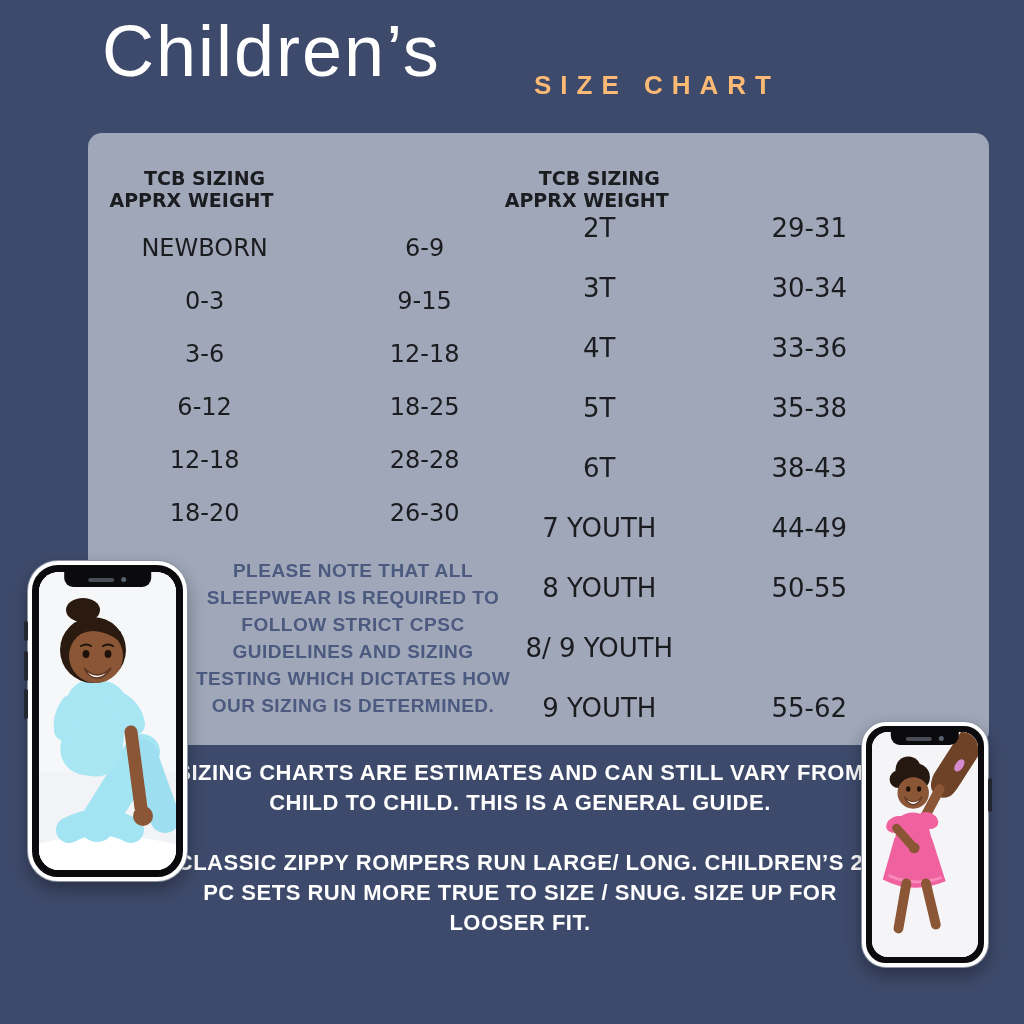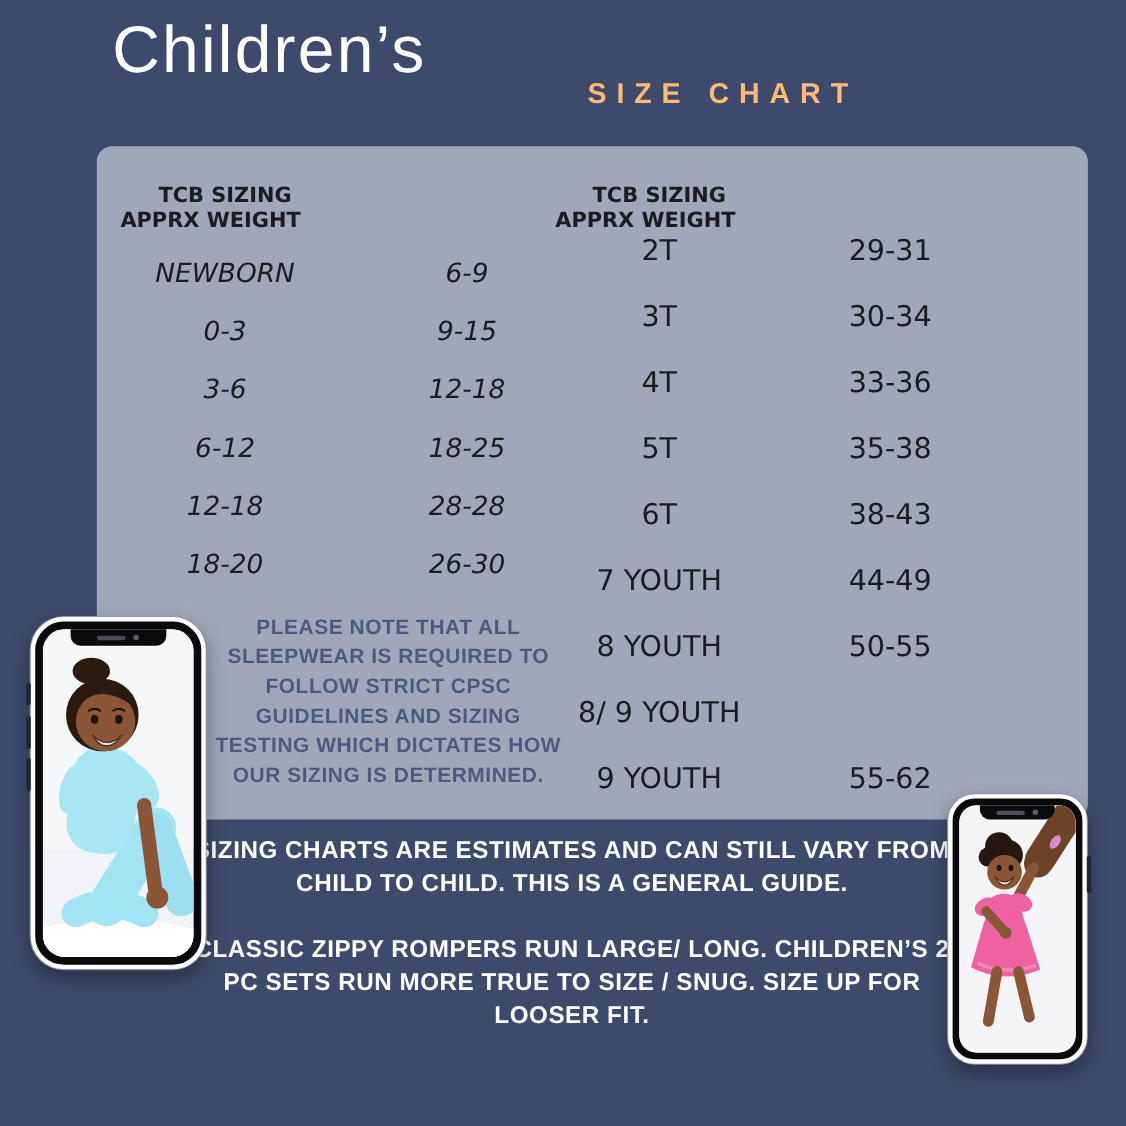--- a/index.html
+++ b/index.html
@@ -6,21 +6,21 @@
   html,body { background:#2c3550; }
   .canvas {
     position:relative; width:1024px; height:1024px; overflow:hidden;
     background:#3e4a6b;
     font-family:"Liberation Sans", sans-serif;
   }
 
   
   .title {
     position:absolute; left:102px; top:10px;
-    font-size:60px; font-weight:300; color:#ffffff;
+    font-size:72px; font-weight:300; color:#ffffff;
     font-family:"Liberation Sans", sans-serif; letter-spacing:2px;
   }
   .subtitle {
     position:absolute; left:534px; top:70px;
     font-size:26px; font-weight:700; color:#fdba74; letter-spacing:9px;
   }
 
   
   .panel {
     position:absolute; left:88px; top:133px; width:901px; height:612px;
@@ -37,21 +37,21 @@
   .table-left  .col-weight { width:47%; }
   .table-right .col-size   { width:53%; }
   .table-right .col-weight { width:47%; }
   .t-rows { position:absolute; left:0; right:0; }
   .table-left  .t-rows { top:88px; }
   .table-right .t-rows { top:65px; }
   .t-row { display:flex; align-items:center; }
   .table-left  .t-row { height:53px; }
   .table-right .t-row { height:60px; }
   .td { text-align:center; }
-  .table-left  .td { font-size:24px;font-style:italic; }
+  .table-left  .td { font-size:24px; }
   .table-right .td { font-size:26px; }
 
   
   .note {
     position:absolute; left:100px; top:424px; width:330px;
     text-align:center; color:#4c5a80; font-weight:700;
     font-size:19px; line-height:27px; letter-spacing:0.5px;
   }
 
   

